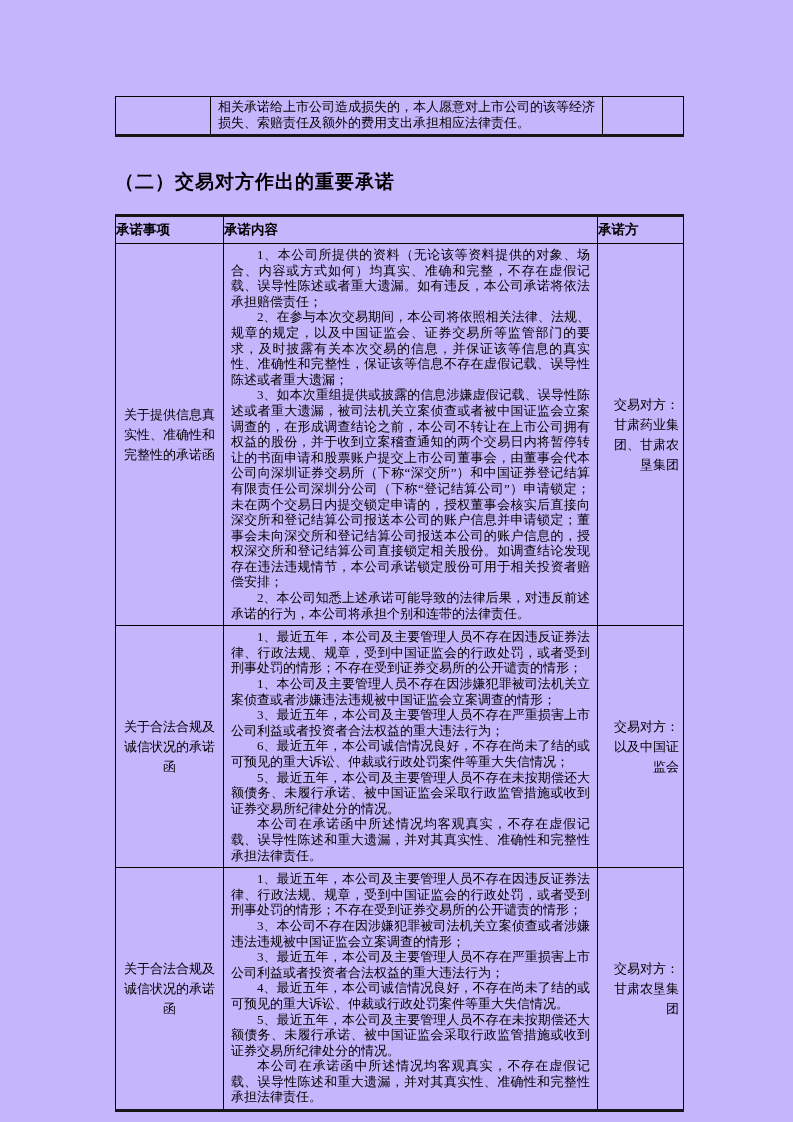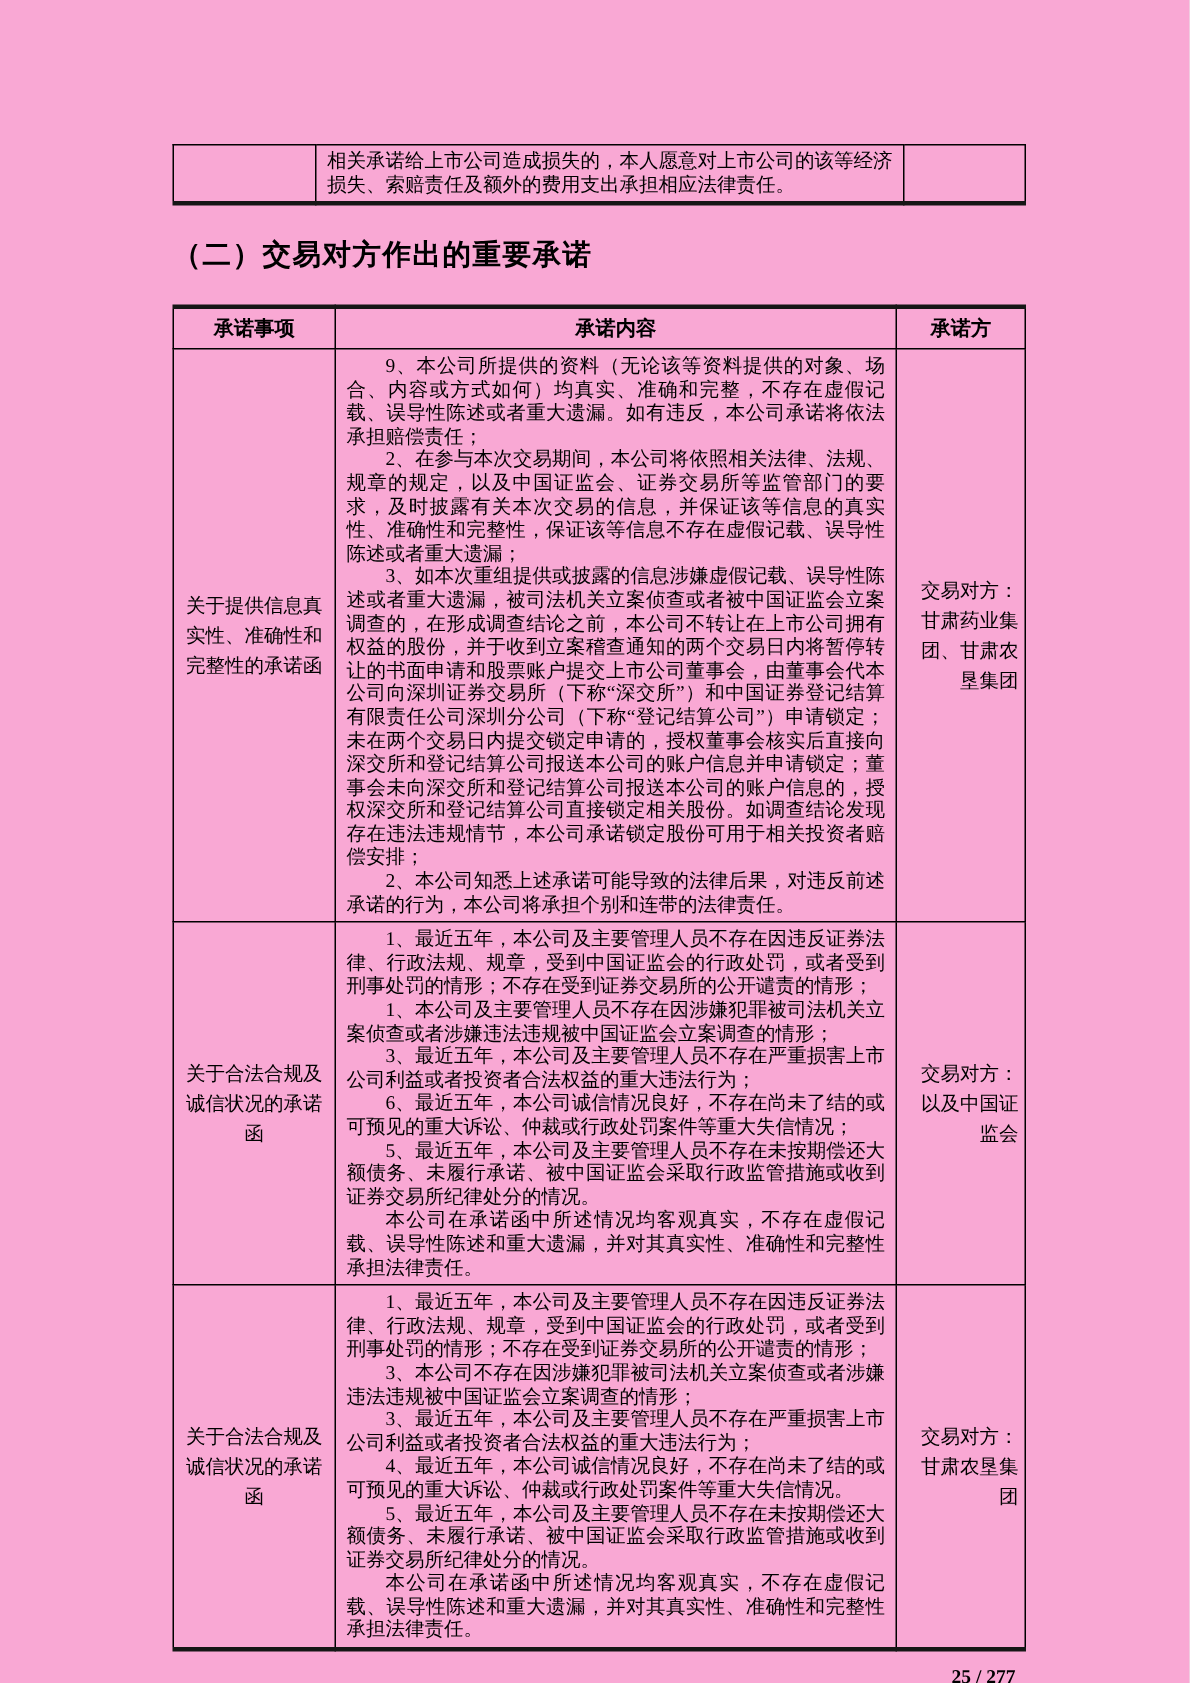--- a/index.html
+++ b/index.html
@@ -1,20 +1,20 @@
 <!DOCTYPE html>
 <html><head>
 <meta charset="utf-8">
 <style>
   * { margin:0; padding:0; box-sizing:border-box; }
   html,body { background:#e9e9e9; }
   .page {
     position:relative;
     width:793px; height:1122px;
-    background:#f9a8d4;
+    background:#c4b5fd;
     font-family:"Liberation Serif","DejaVu Serif",serif;
     color:#000;
     overflow:hidden;
     margin:0 auto;
     padding-left:32px;
   }
   .content {
     position:absolute;
     left:115px; top:0;
     width:568px;
@@ -31,33 +31,33 @@
   .frag-table .col-a { width:95px; }
   .frag-table .col-b { width:392px; }
   .frag-table .col-c { width:81px; }
   .frag-cell-text {
     font-size:13px; line-height:16px; text-align:justify;
     padding:2px 7px 3px 7px;
   }
 
   
   .section-heading {
-    margin-top:21px;
+    margin-top:32px;
     font-family:"Liberation Sans","DejaVu Sans",sans-serif;
     font-weight:700;
     font-size:19px;
     line-height:26px;
     letter-spacing:1px;
     color:#000;
   }
 
   
   .main-table { margin-top:19px; border-top:3px solid #161616; border-bottom:3px solid #161616; }
   .main-table th {
-    font-size:13.5px; font-weight:700; text-align:center;
+    font-size:13.5px; font-weight:700; text-align:left;
     height:28px; border-bottom:1.5px solid #000;
   }
   .main-table .col-item  { width:108px; }
   .main-table .col-body  { width:374px; }
   .main-table .col-party { width:86px; }
 
   .cell-item {
     text-align:center; font-size:13px; line-height:20px;
     padding:4px 6px;
   }
@@ -106,21 +106,21 @@
       <tbody>
           <tr>
         <th class="col-item">承诺事项</th>
         <th class="col-body">承诺内容</th>
         <th class="col-party">承诺方</th>
       </tr>
 
       <tr class="row-1">
         <td class="cell-item">关于提供信息真实性、准确性和完整性的承诺函</td>
         <td class="cell-body">
-          <p>9、本公司所提供的资料（无论该等资料提供的对象、场合、内容或方式如何）均真实、准确和完整，不存在虚假记载、误导性陈述或者重大遗漏。如有违反，本公司承诺将依法承担赔偿责任；</p>
+          <p>1、本公司所提供的资料（无论该等资料提供的对象、场合、内容或方式如何）均真实、准确和完整，不存在虚假记载、误导性陈述或者重大遗漏。如有违反，本公司承诺将依法承担赔偿责任；</p>
           <p>2、在参与本次交易期间，本公司将依照相关法律、法规、规章的规定，以及中国证监会、证券交易所等监管部门的要求，及时披露有关本次交易的信息，并保证该等信息的真实性、准确性和完整性，保证该等信息不存在虚假记载、误导性陈述或者重大遗漏；</p>
           <p>3、如本次重组提供或披露的信息涉嫌虚假记载、误导性陈述或者重大遗漏，被司法机关立案侦查或者被中国证监会立案调查的，在形成调查结论之前，本公司不转让在上市公司拥有权益的股份，并于收到立案稽查通知的两个交易日内将暂停转让的书面申请和股票账户提交上市公司董事会，由董事会代本公司向深圳证券交易所（下称“深交所”）和中国证券登记结算有限责任公司深圳分公司（下称“登记结算公司”）申请锁定；未在两个交易日内提交锁定申请的，授权董事会核实后直接向深交所和登记结算公司报送本公司的账户信息并申请锁定；董事会未向深交所和登记结算公司报送本公司的账户信息的，授权深交所和登记结算公司直接锁定相关股份。如调查结论发现存在违法违规情节，本公司承诺锁定股份可用于相关投资者赔偿安排；</p>
           <p>2、本公司知悉上述承诺可能导致的法律后果，对违反前述承诺的行为，本公司将承担个别和连带的法律责任。</p>
         </td>
         <td class="cell-party">交易对方：甘肃药业集团、甘肃农垦集团</td>
       </tr>
 
       <tr class="row-2">
         <td class="cell-item">关于合法合规及诚信状况的承诺函</td>
         <td class="cell-body">

